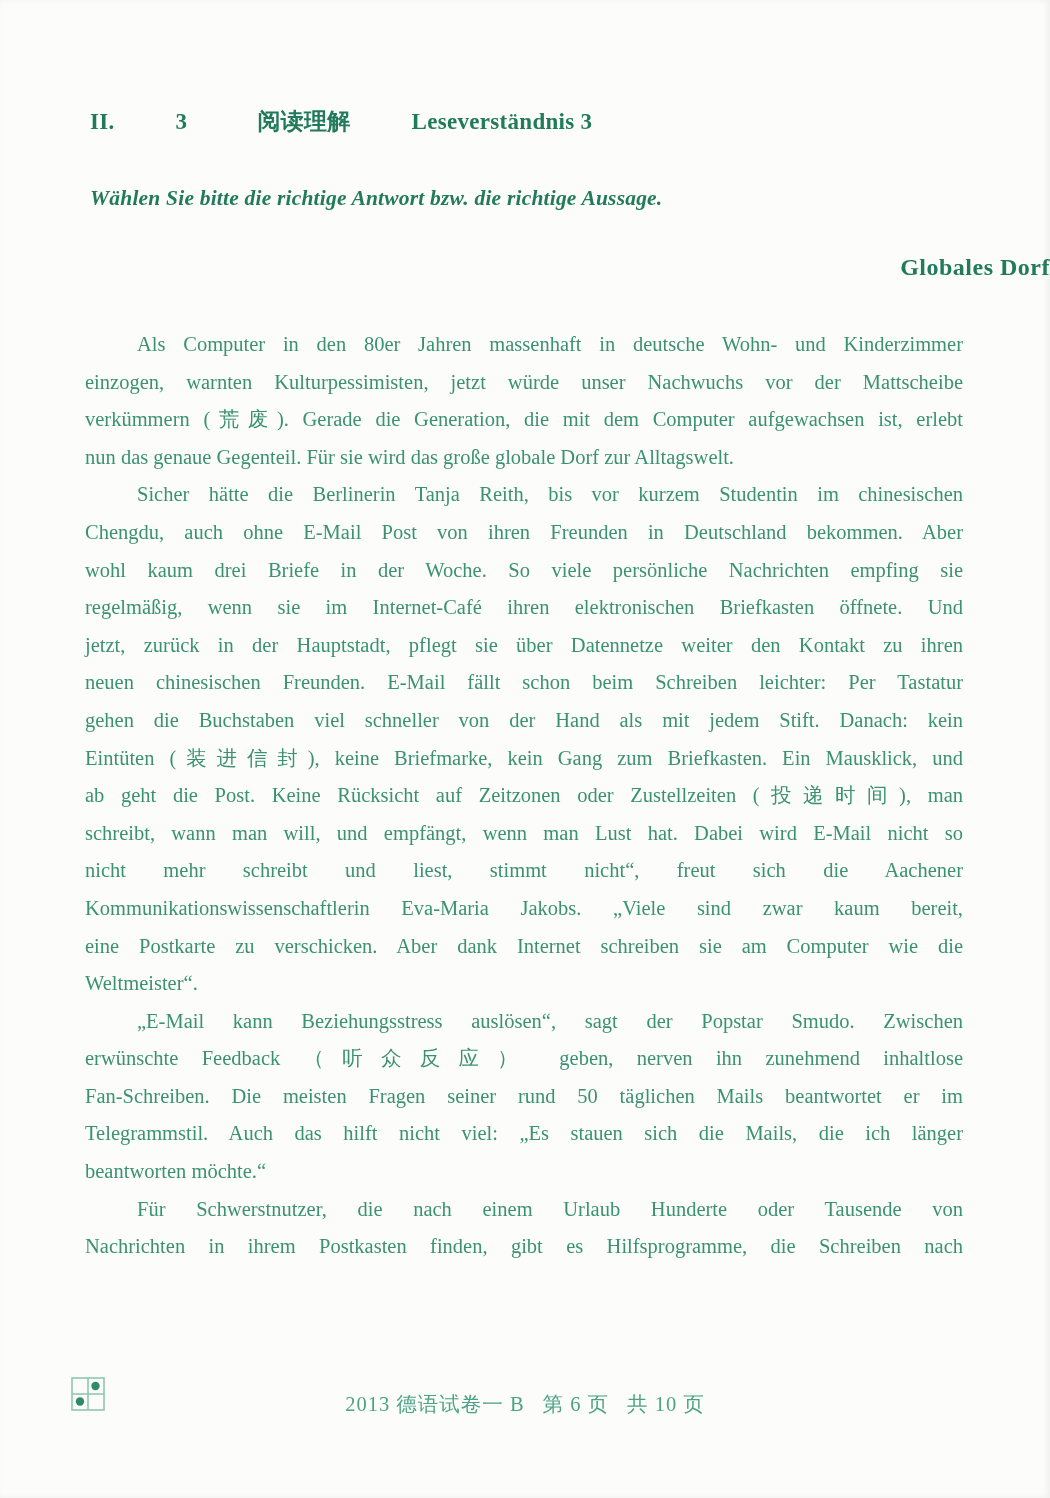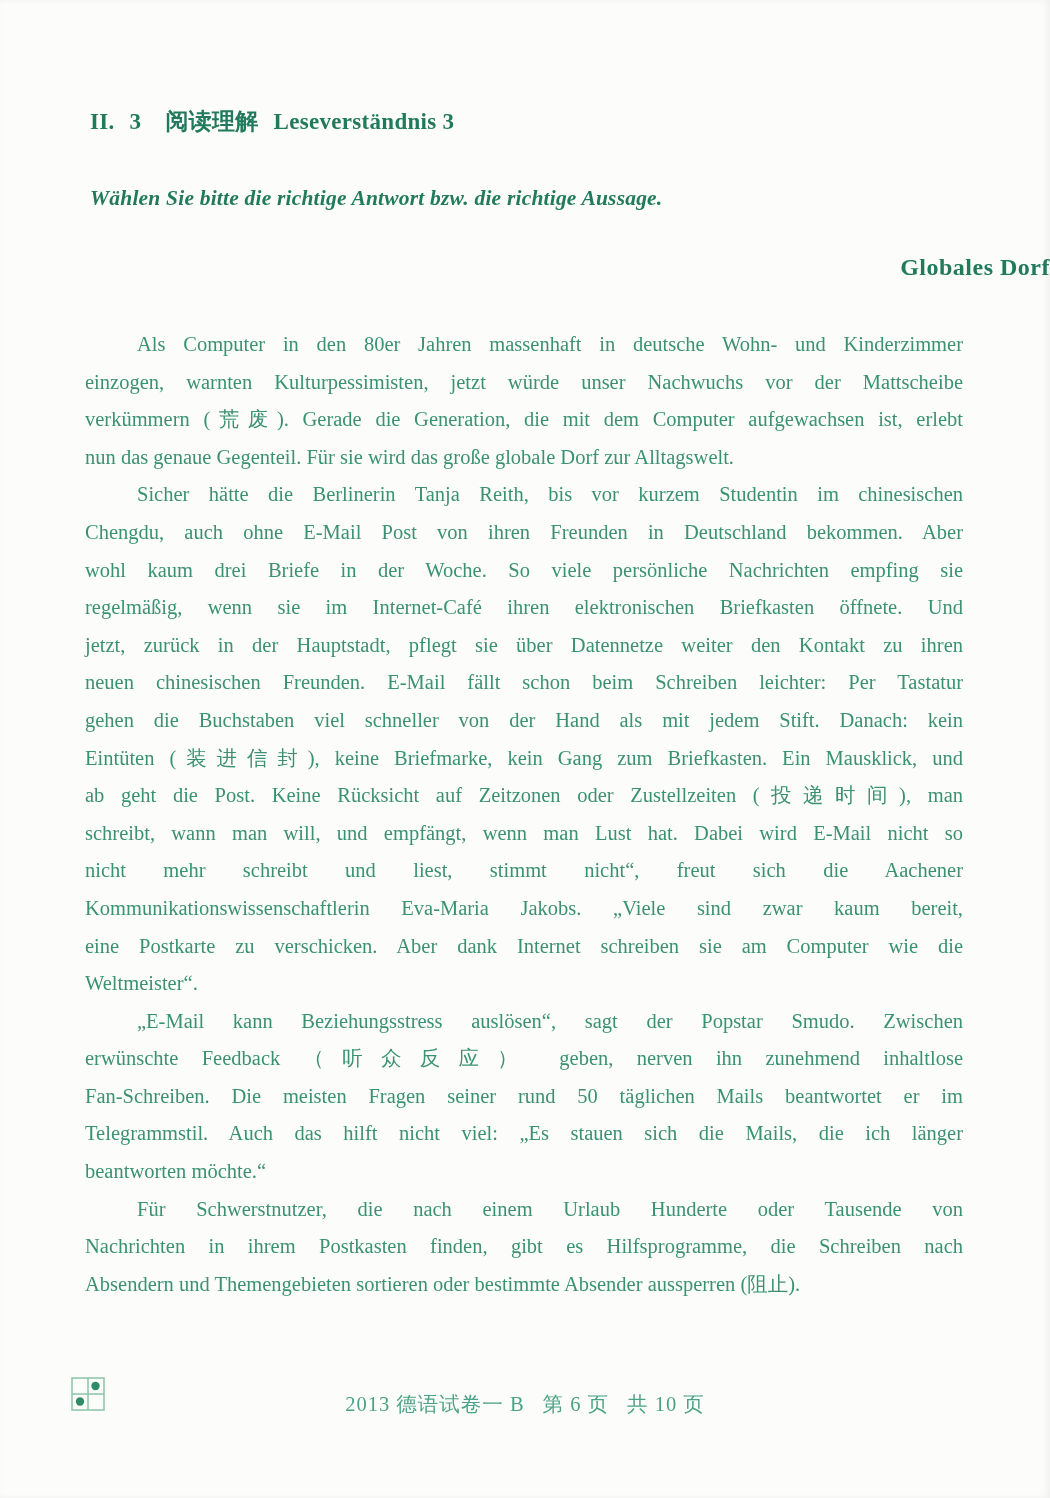--- a/index.html
+++ b/index.html
@@ -19,20 +19,21 @@
   .section-heading {
     position: absolute;
     left: 90px;
     top: 106px;
     display: flex;
     align-items: baseline;
     font-weight: bold;
     font-size: 23px;
     color: #217a5c;
     letter-spacing: 0.3px;
+    gap: 46px;
   }
   .section-heading .gap-s { margin-right: 15px; }
   .section-heading .gap-m { margin-right: 24px; }
 
   
   .instruction {
     position: absolute;
     left: 90px;
     top: 186px;
     font-weight: bold;
@@ -131,21 +132,20 @@
       <div class="line">Kommunikationswissenschaftlerin Eva-Maria Jakobs. „Viele sind zwar kaum bereit,</div>
       <div class="line">eine Postkarte zu verschicken. Aber dank Internet schreiben sie am Computer wie die</div>
       <div class="line last">Weltmeister“.</div>
       <div class="line first">„E-Mail kann Beziehungsstress auslösen“, sagt der Popstar Smudo. Zwischen</div>
       <div class="line">erwünschte Feedback （听众反应） geben, nerven ihn zunehmend inhaltlose</div>
       <div class="line">Fan-Schreiben. Die meisten Fragen seiner rund 50 täglichen Mails beantwortet er im</div>
       <div class="line">Telegrammstil. Auch das hilft nicht viel: „Es stauen sich die Mails, die ich länger</div>
       <div class="line last">beantworten möchte.“</div>
       <div class="line first">Für Schwerstnutzer, die nach einem Urlaub Hunderte oder Tausende von</div>
       <div class="line">Nachrichten in ihrem Postkasten finden, gibt es Hilfsprogramme, die Schreiben nach</div>
-      <div class="line last">Absendern und Themengebieten sortieren oder bestimmte Absender aussperren (阻止).</div>
     </div>
 
   <svg class="footer-icon" viewBox="0 0 36 36">
     <rect x="2" y="2" width="32" height="32" fill="none" stroke="#8fc6ae" stroke-width="1.6"></rect>
     <line x1="18" y1="2" x2="18" y2="34" stroke="#8fc6ae" stroke-width="1.6"></line>
     <line x1="2" y1="18" x2="34" y2="18" stroke="#8fc6ae" stroke-width="1.6"></line>
     <circle cx="25.5" cy="10" r="4.2" fill="#2e8b68"></circle>
     <circle cx="10" cy="25.5" r="4.2" fill="#2e8b68"></circle>
   </svg>
 

